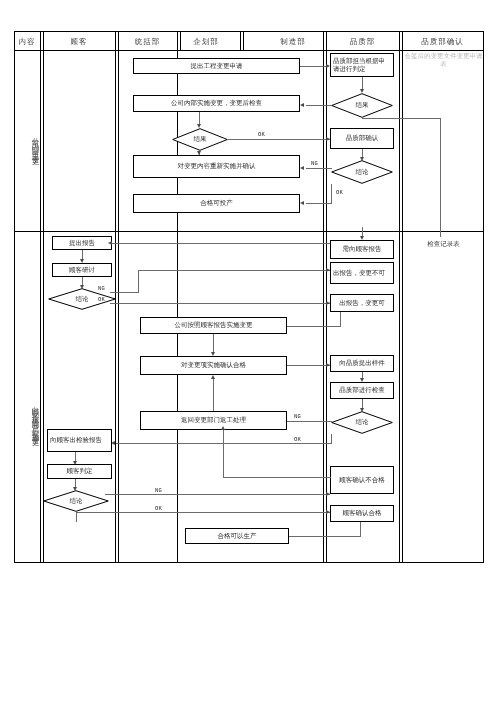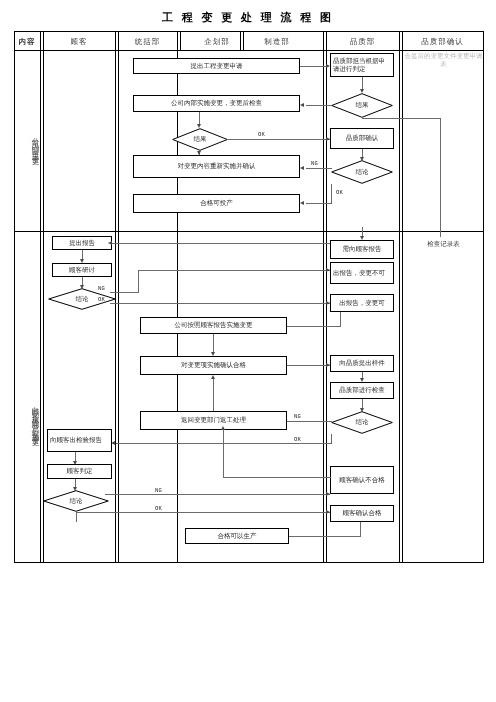--- a/index.html
+++ b/index.html
@@ -57,21 +57,20 @@
   .elbl{position:absolute;font-size:5.5px;color:#222;font-family:"Liberation Mono","DejaVu Sans Mono",monospace;letter-spacing:.3px;}
 
   .note{position:absolute;font-size:6.5px;color:#3a3a3a;text-align:center;}
   .note.faint{color:#b9b9b9;}
 </style>
 </head>
 <body>
 
 <div id="page">
 
-  <div id="title">工 程 变 更 处 理 流 程 图</div>
 
   <div class="hline" style="left:14px;top:31px;width:470px;"></div>
   <div class="hline" style="left:14px;top:50px;width:470px;"></div>
   <div class="hline" style="left:14px;top:231px;width:470px;"></div>
   <div class="hline" style="left:14px;top:562px;width:470px;"></div>
 
   <div class="vline" style="left:14px;top:31px;height:531px;"></div>
   <div class="vline" style="left:40px;top:31px;height:531px;"></div>
   <div class="vline" style="left:43px;top:31px;height:531px;"></div>
   <div class="vline" style="left:115px;top:31px;height:531px;"></div>
@@ -79,25 +78,25 @@
   <div class="vline" style="left:177px;top:31px;height:531px;"></div>
   <div class="vline" style="left:180px;top:31px;height:19px;"></div>
   <div class="vline" style="left:240px;top:31px;height:19px;"></div>
   <div class="vline" style="left:243px;top:31px;height:19px;"></div>
   <div class="vline" style="left:323px;top:31px;height:531px;"></div>
   <div class="vline" style="left:326px;top:31px;height:531px;"></div>
   <div class="vline" style="left:399px;top:31px;height:531px;"></div>
   <div class="vline" style="left:402px;top:31px;height:531px;"></div>
   <div class="vline" style="left:483px;top:31px;height:531px;"></div>
 
-  <div class="hdr" style="left:14px;top:37px;width:26px;font-weight:bold;">内容</div>
+  <div class="hdr" style="left:14px;top:37px;width:26px;">内容</div>
   <div class="hdr" style="left:43px;top:37px;width:72px;">顾客</div>
   <div class="hdr" style="left:118px;top:37px;width:59px;">统括部</div>
-  <div class="hdr" style="left:187px;top:37px;width:60px;">企划部</div>
-  <div class="hdr" style="left:237px;top:37px;width:80px;">制造部</div>
+  <div class="hdr" style="left:176px;top:37px;width:60px;">企划部</div>
+  <div class="hdr" style="left:253px;top:37px;width:80px;">制造部</div>
   <div class="hdr" style="left:326px;top:37px;width:73px;">品质部</div>
   <div class="hdr" style="left:402px;top:37px;width:81px;">品质部确认</div>
 
   <div class="vtext" style="left:17px;top:95px;width:22px;height:95px;">公司内部自主变更</div>
   <div class="vtext" style="left:17px;top:345px;width:22px;height:145px;">向顾客报告同意后实施变更</div>
 
   <div class="note faint" style="left:404px;top:52px;width:79px;line-height:1.3;">会签后的变更文件变更申请表</div>
   <div class="note" style="left:404px;top:240px;width:79px;">检查记录表</div>
 
   <div class="box" style="left:133px;top:58px;width:167px;height:16px;">提出工程变更申请</div>

